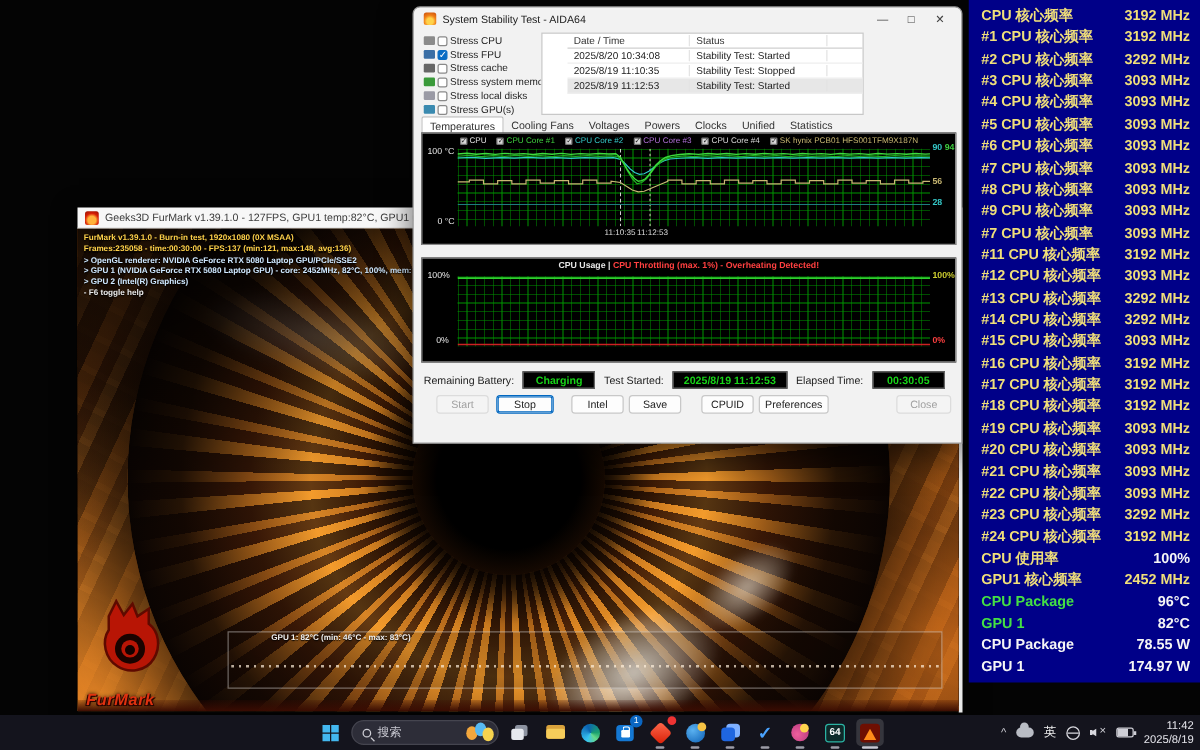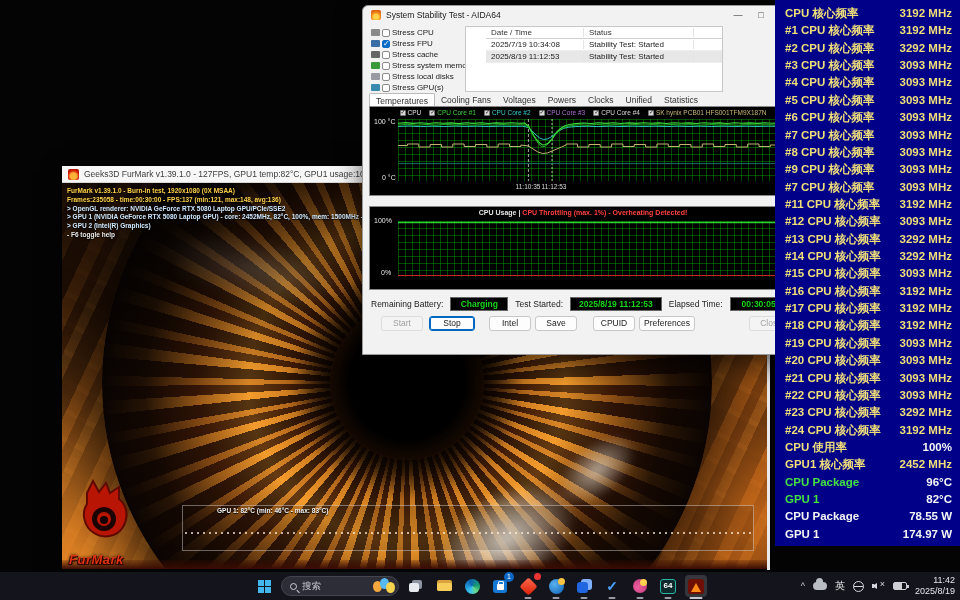--- a/index.html
+++ b/index.html
@@ -45,21 +45,21 @@
   .fur-osd div { font-weight:bold; }
   .fur-graphbox { position:absolute; left:120px; top:322px; width:572px; height:46px; border:1px solid rgba(255,255,255,.38); background:rgba(20,10,5,.18); }
   .fur-graphbox .gb-label { position:absolute; left:34px; top:1px; font-size:6.5px; color:#f0f0f0; font-weight:bold; text-shadow:0 1px 1px #000; }
   .fur-graphbox .gb-dots { position:absolute; left:2px; right:2px; top:26px; height:2px;
     background:repeating-linear-gradient(to right, rgba(255,240,220,.7) 0 2px, rgba(255,240,220,0) 2px 6px); }
   .fur-logo { position:absolute; left:5px; top:296px; width:78px; height:88px; }
   .fur-logo-text { position:absolute; left:2px; bottom:0; font-size:13px; font-weight:bold; font-style:italic; color:#e03210;
     text-shadow:1px 1px 0 #2a0500, -1px 1px 0 #2a0500, 0 0 3px #000; letter-spacing:.5px; }
 
   
-  .aida-win { position:absolute; left:330px; top:5px; width:440px; height:350px; background:#f2f2f2; border:1px solid #9a9a9a; border-radius:6px 6px 0 0; box-shadow:0 10px 26px rgba(0,0,0,.6);margin-left:32px; }
+  .aida-win { position:absolute; left:330px; top:5px; width:440px; height:350px; background:#f2f2f2; border:1px solid #9a9a9a; border-radius:6px 6px 0 0; box-shadow:0 10px 26px rgba(0,0,0,.6); }
   .a-titlebar { position:absolute; left:0; top:0; right:0; height:18px; display:flex; align-items:center; padding:0 8px; gap:5px; }
   .a-flame { width:10px; height:10px; border-radius:2px; background:radial-gradient(circle at 50% 70%, #ffd24a 0 30%, #f08018 55%, #c94a08 100%); }
   .a-title { font-size:8.5px; color:#1a1a1a; flex:1; }
   .a-caption-btn { width:18px; text-align:center; font-size:9px; color:#444; line-height:18px; }
   .stress-list { position:absolute; left:8px; top:21px; width:94px; }
   .stress-row { display:flex; align-items:center; gap:2px; height:11px; }
   .opt-icon { width:9px; height:7px; border-radius:1px; flex:0 0 auto; }
   .cb { width:8px; height:8px; border:1px solid #8a8a8a; border-radius:2px; background:#fff; position:relative; flex:0 0 auto; }
   .cb.checked { background:#0a6cc4; border-color:#0a6cc4; }
   .cb.checked::after { content:"✓"; position:absolute; left:0px; top:-2px; color:#fff; font-size:8px; }
@@ -253,22 +253,27 @@
 
     <div class="log-table">
       <div class="lt-row hdr">
         <span class="lt-c1">Date / Time</span>
         <span class="lt-c2">Status</span>
         <span class="lt-c3"></span>
       </div>
       <div>
 
       <div class="lt-row">
-            <span class="lt-c1">2025/7/19 10:34:08</span>
+            <span class="lt-c1">2025/8/20 10:34:08</span>
             <span class="lt-c2">Stability Test: Started</span>
+            <span class="lt-c3"></span>
+          </div>
+          <div class="lt-row">
+            <span class="lt-c1">2025/8/19 11:10:35</span>
+            <span class="lt-c2">Stability Test: Stopped</span>
             <span class="lt-c3"></span>
           </div>
           <div class="lt-row sel">
             <span class="lt-c1">2025/8/19 11:12:53</span>
             <span class="lt-c2">Stability Test: Started</span>
             <span class="lt-c3"></span>
           </div>
         </div>
     </div>
 

